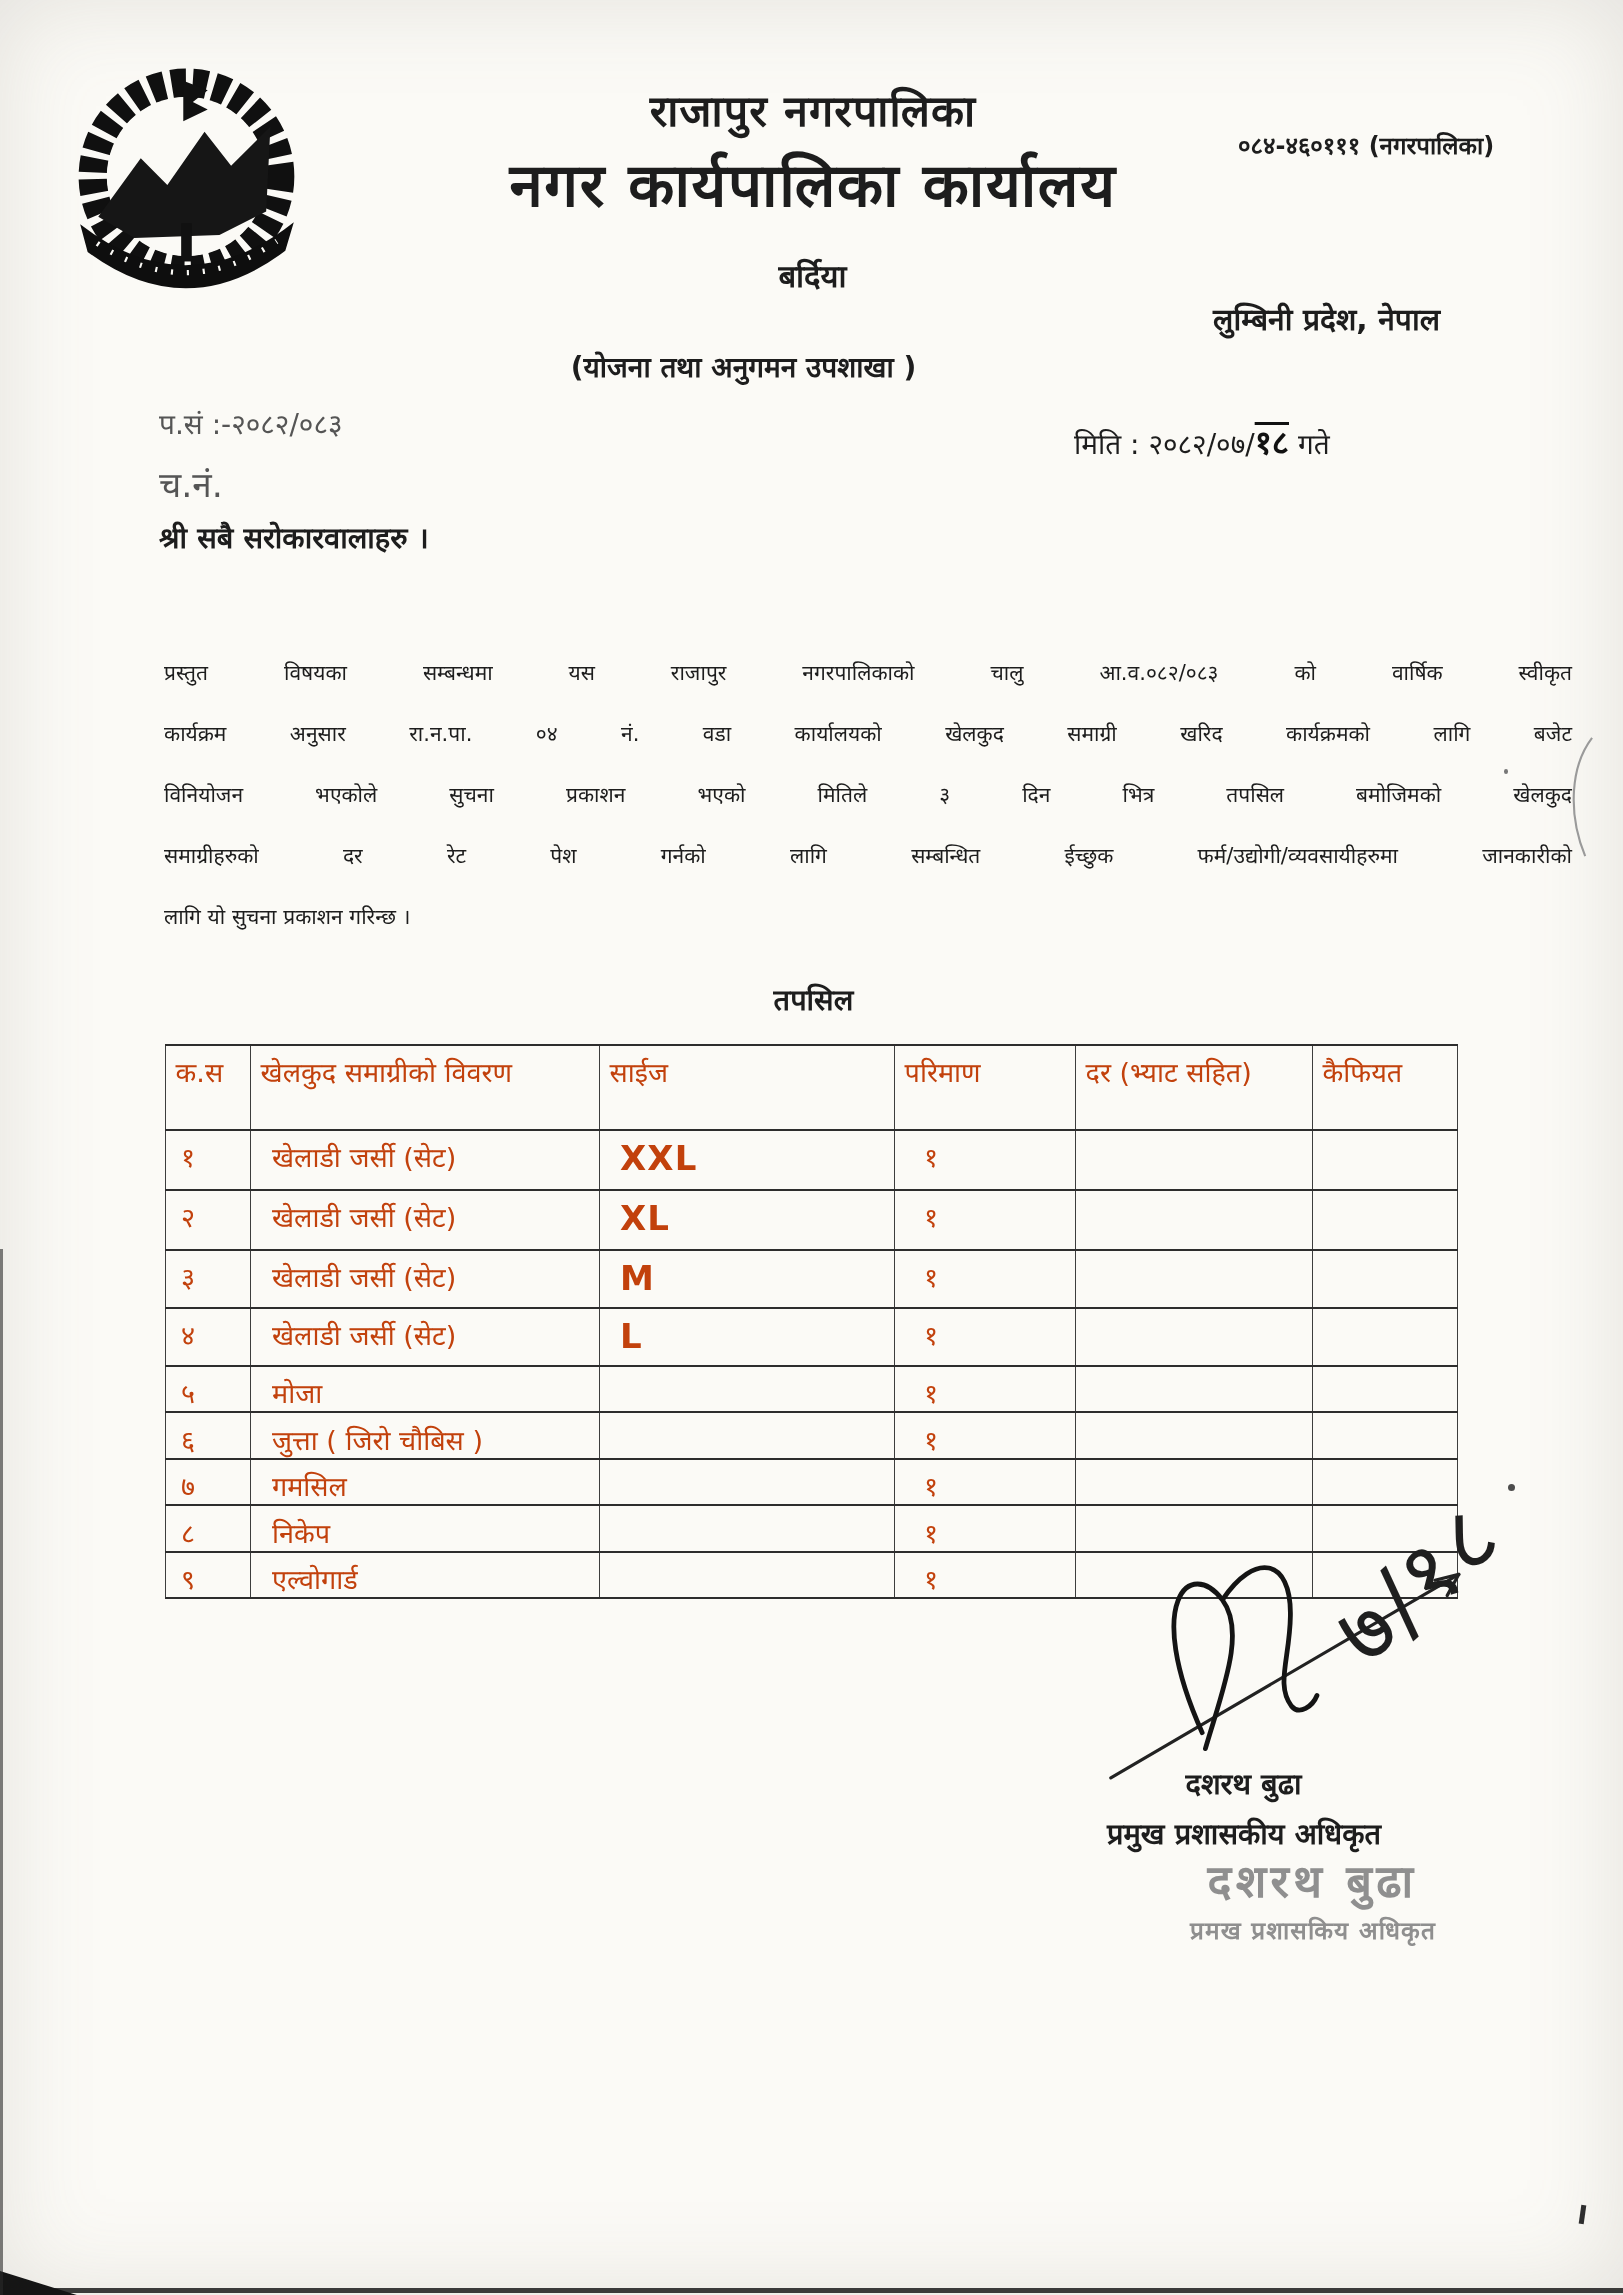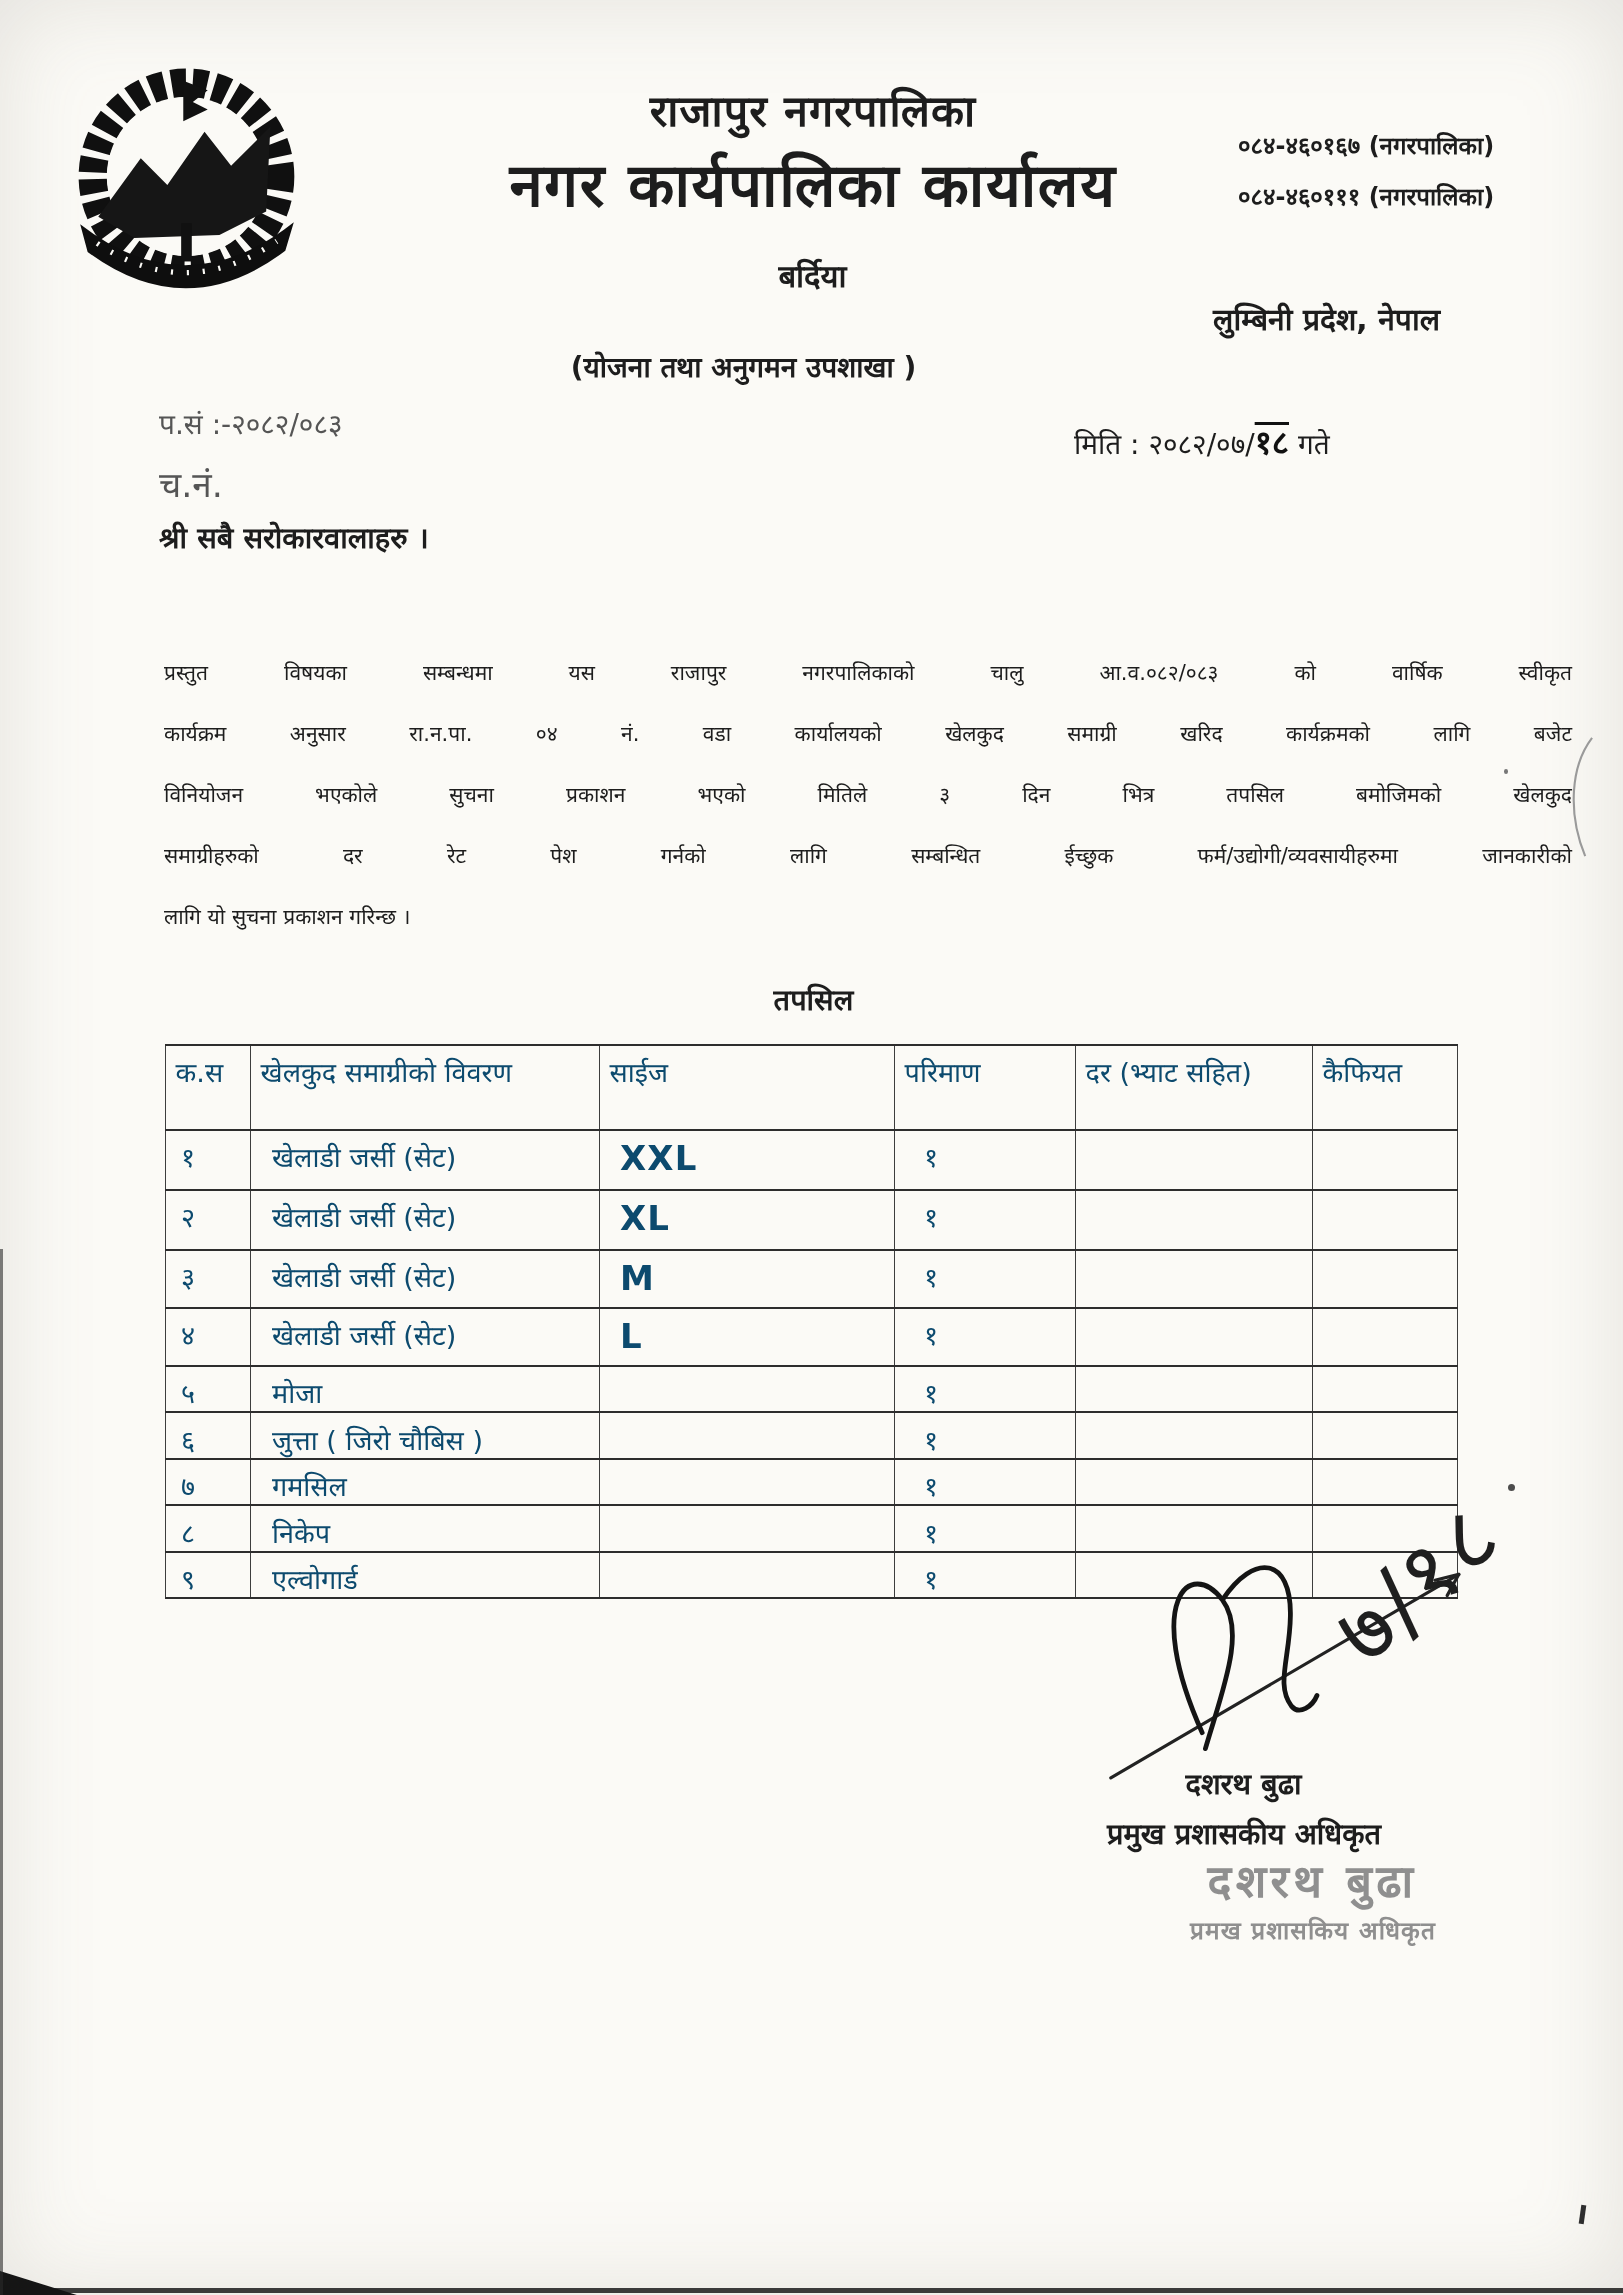--- a/index.html
+++ b/index.html
@@ -29,21 +29,21 @@
   .addressee{left:159px; top:517px; font-size:29px;}
   .subject{left:547px; top:578px; width:510px; font-size:30px;}
   
   .para{left:164px; top:658px; width:1408px; font-size:21px;}
   .para .line{height:61px; text-align:justify; text-align-last:justify; white-space:normal;}
   .para .line.last{text-align-last:left;}
   .tapasil{left:739px; top:979px; width:149px; font-size:29px;}
   
   table.sched{position:absolute; left:165px; top:1044px; width:1292px;
     border-collapse:collapse; table-layout:fixed;
-    font-size:27px; color:#0c4a6e;}
+    font-size:27px; color:#c2410c;}
   table.sched th, table.sched td{
     border-left:1.6px solid #3d3d3d; border-right:1.6px solid #3d3d3d;
     border-top:2.1px solid #2d2d2d; border-bottom:2.1px solid #2d2d2d;
     vertical-align:top; padding:7.4px 5.3px 0 9.6px; font-weight:normal; text-align:left;
   }
   table.sched th{text-align:justify; text-align-last:auto;}
   table.sched .sn{text-align:left; padding-left:15px;}
   table.sched .item{padding-left:21px;}
   table.sched .size{padding-left:20px; font-size:34px; font-weight:bold; letter-spacing:1.1px;}
   table.sched .qty{padding-left:29px;}
@@ -79,21 +79,20 @@
     <rect x="228" y="320" width="20" height="72" fill="#111"></rect>
     <path d="M38 322 Q 238 478 440 318 L 424 372 Q 238 512 52 374 Z" fill="#0e0e0e"></path>
     <path d="M70 358 Q 238 470 408 354" fill="none" stroke="#fbfaf6" stroke-width="10" stroke-dasharray="4 26"></path>
   </svg>
 
   <div class="abs ctr b muni-name">राजापुर नगरपालिका</div>
   <div class="abs ctr b office-name">नगर कार्यपालिका कार्यालय</div>
   <div class="abs ctr b district">बर्दिया</div>
 
   <div class="abs b phones">
-    <div>०८४-४६०१६७ (नगरपालिका)</div>
     <div>०८४-४६०१११ (नगरपालिका)</div>
   </div>
 
   <div class="abs b province">लुम्बिनी प्रदेश, नेपाल</div>
   <div class="abs ctr b subsection">(योजना तथा अनुगमन उपशाखा )</div>
 
   <div class="abs faded refno">प.सं :-२०८२/०८३</div>
   <div class="abs faded chno">च.नं.</div>
   <div class="abs miti"><span>मिति : २०८२/०७/</span><span class="day">१८</span><span> गते</span></div>
 

